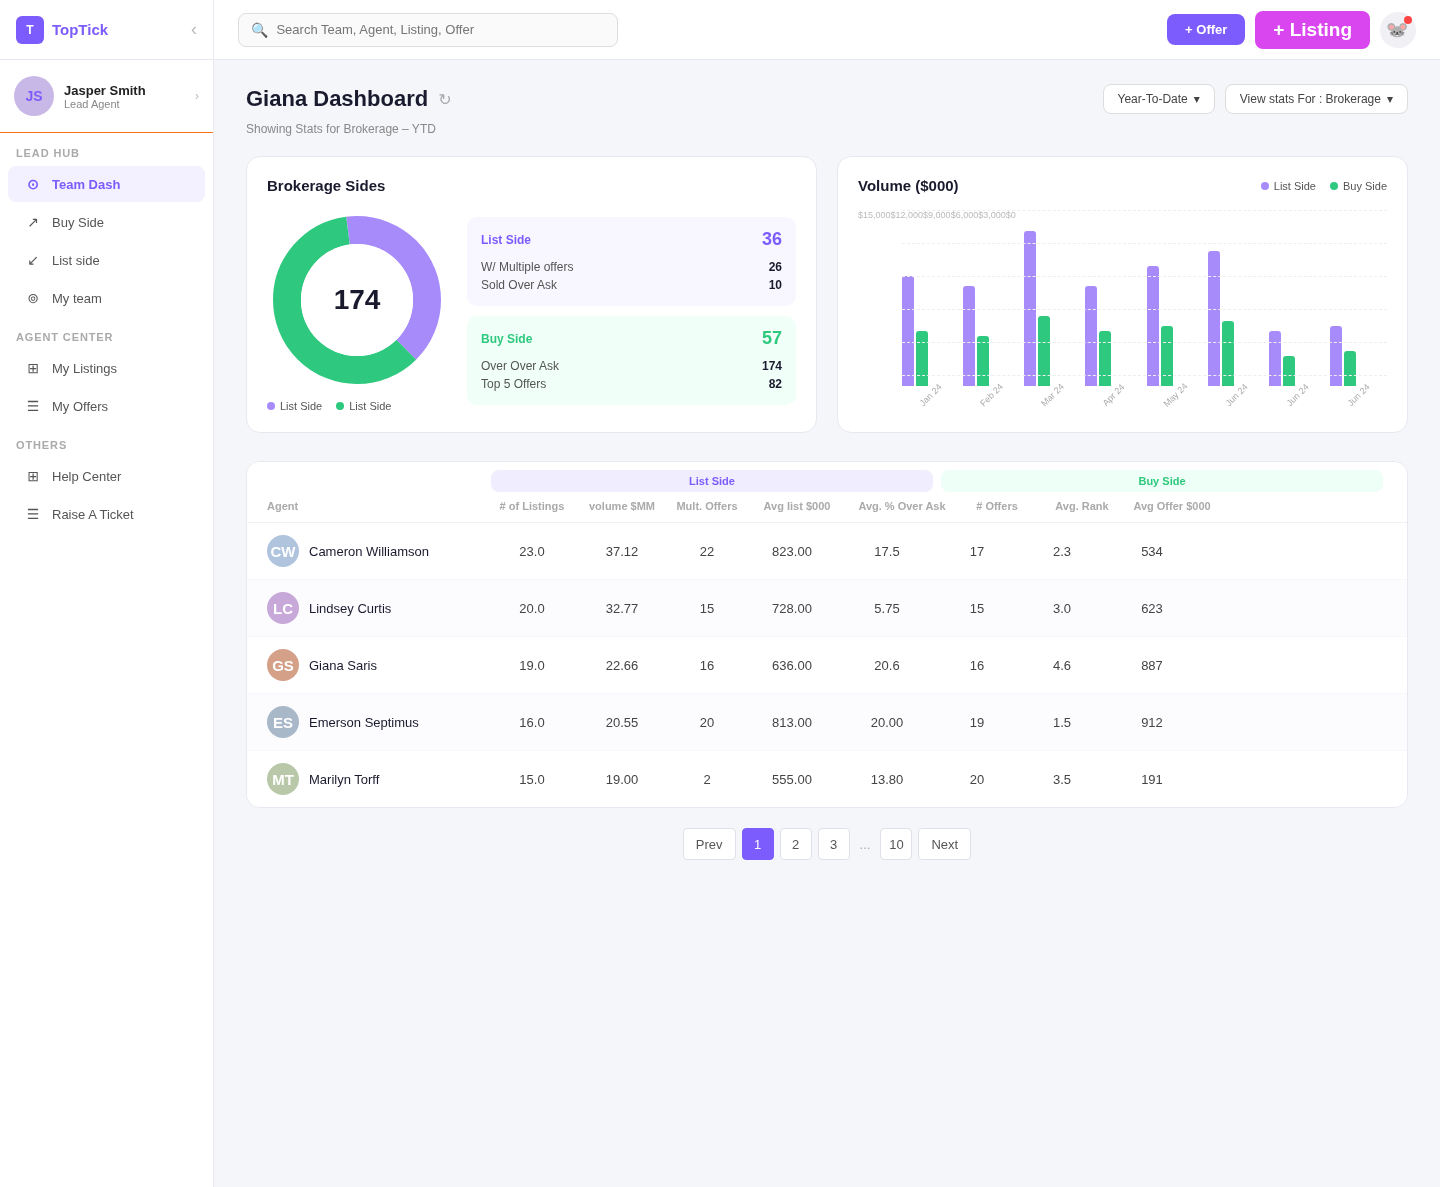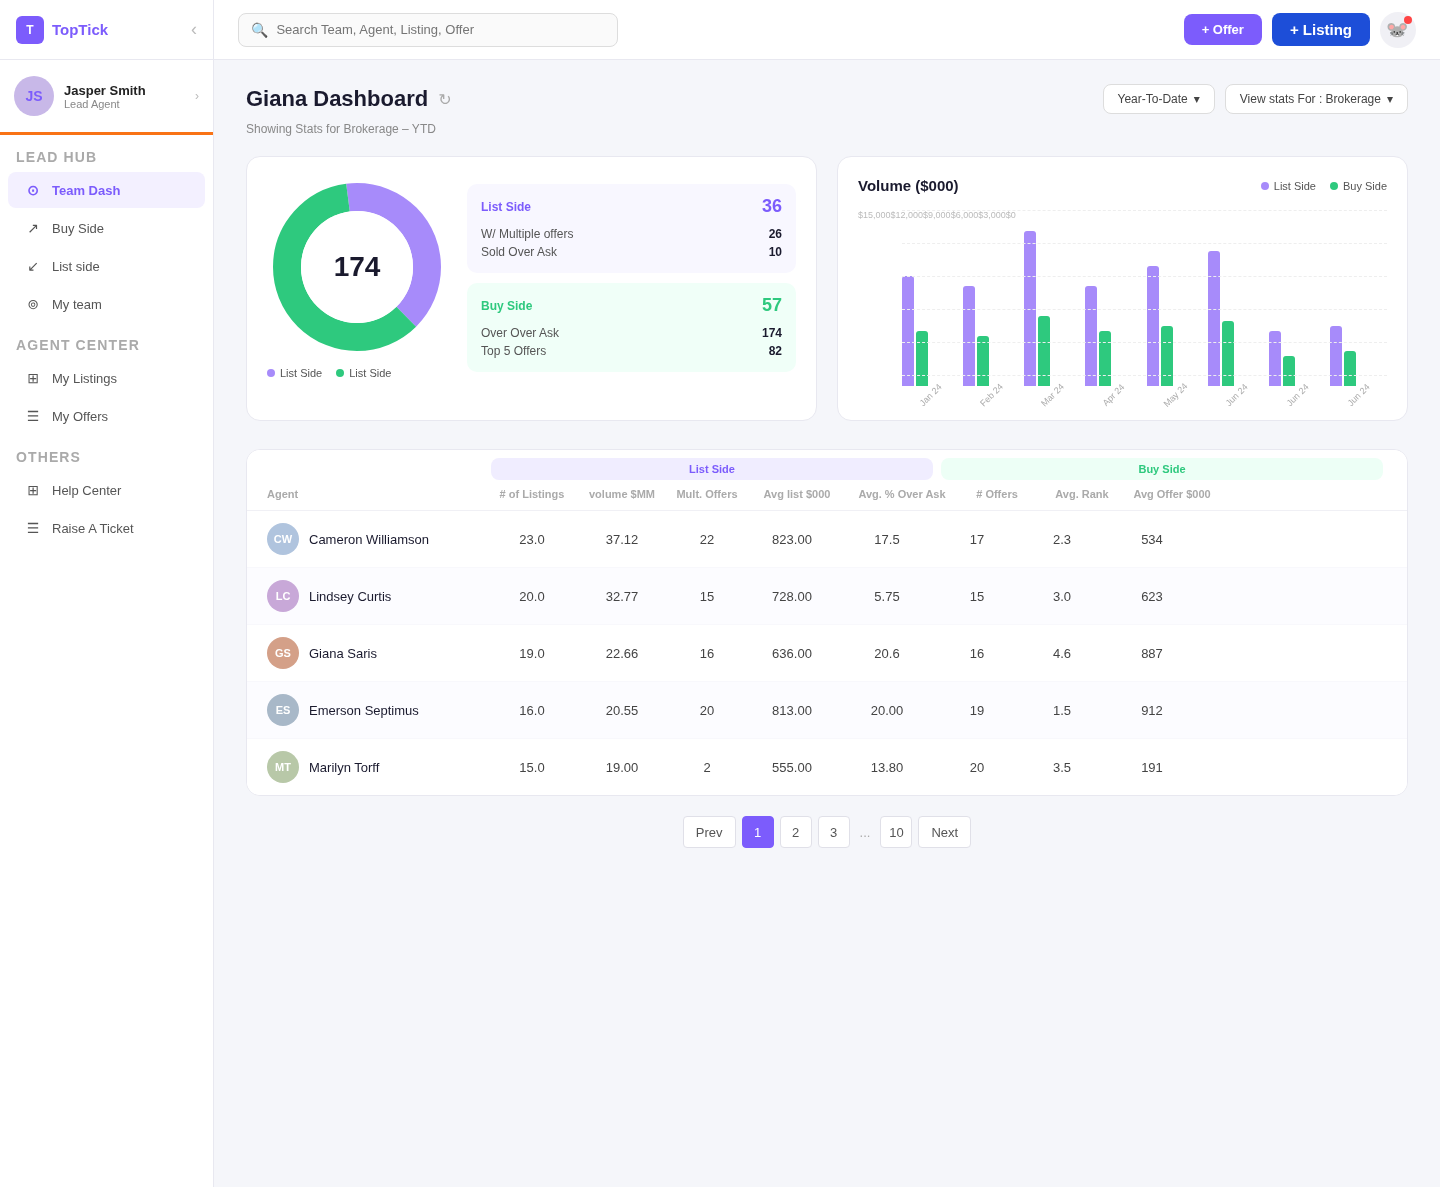--- a/index.html
+++ b/index.html
@@ -7,30 +7,30 @@
 
     
     #sidebar {
       width: 214px; min-width: 214px; background: #fff; border-right: 1px solid #e8e8f0;
       display: flex; flex-direction: column; height: 100vh; overflow-y: auto;
     }
     .logo-icon { width: 28px; height: 28px; background: #7c5cfc; border-radius: 6px; display: flex; align-items: center; justify-content: center; color: #fff; font-size: 12px; font-weight: 800; }
 
     .user-profile {
       display: flex; align-items: center; gap: 10px; padding: 16px 14px;
-      border-bottom: 3px solid #f97316; cursor: pointer;
+      border-bottom: 1px solid #f97316; cursor: pointer;
     }
     .avatar { width: 40px; height: 40px; border-radius: 50%; background: #c8b8e8; overflow: hidden; flex-shrink: 0; display: flex; align-items: center; justify-content: center; font-weight: 700; color: #7c5cfc; }
     .user-info { flex: 1; }
     .user-name { font-weight: 600; font-size: 13px; }
     .user-role { font-size: 11px; color: #888; }
     .chevron { color: #bbb; font-size: 12px; }
 
     .nav-section-label {
-      font-size: 14px; font-weight: 700; letter-spacing: 0.08em; color: #aaa;
+      font-size: 11px; font-weight: 700; letter-spacing: 0.08em; color: #aaa;
       padding: 14px 16px 6px; text-transform: uppercase;
     }
     .nav-item {
       display: flex; align-items: center; gap: 10px; padding: 9px 16px;
       cursor: pointer; border-radius: 8px; margin: 1px 8px; color: #555; font-size: 13px;
     }
     .nav-item.active { background: #f3f0ff; color: #7c5cfc; font-weight: 600; }
     .nav-icon { width: 18px; height: 18px; display: flex; align-items: center; justify-content: center; font-size: 14px; flex-shrink: 0; }
 
     
@@ -42,21 +42,21 @@
       display: flex; align-items: center; padding: 0 24px; gap: 16px;
     }
     .search-box {
       flex: 1; max-width: 380px; display: flex; align-items: center; gap: 8px;
       border: 1px solid #ddd; border-radius: 8px; padding: 8px 12px; background: #fafafa;
     }
     .search-input { border: none; background: transparent; outline: none; font-size: 13px; color: #555; width: 100%; }
     .search-icon { color: #aaa; font-size: 14px; }
     .header-actions { display: flex; align-items: center; gap: 10px; margin-left: auto; }
     .btn-offer { background: #7c5cfc; color: #fff; border: none; border-radius: 8px; padding: 8px 18px; font-size: 13px; font-weight: 600; cursor: pointer; display: flex; align-items: center; gap: 6px; }
-    .btn-listing { background: #1d4ed8; color: #fff; border: none; border-radius: 8px; padding: 8px 18px; font-size: 15px; font-weight: 600; cursor: pointer; display: flex; align-items: center; gap: 6px; }
+    .btn-listing { background: #d946ef; color: #fff; border: none; border-radius: 8px; padding: 8px 18px; font-size: 19px; font-weight: 600; cursor: pointer; display: flex; align-items: center; gap: 6px; }
     .notif-icon { width: 36px; height: 36px; border-radius: 50%; background: #f0f0f5; display: flex; align-items: center; justify-content: center; cursor: pointer; position: relative; font-size: 18px; }
     .notif-dot { width: 8px; height: 8px; background: #ff4444; border-radius: 50%; position: absolute; top: 4px; right: 4px; }
 
     
     #content { flex: 1; overflow-y: auto; padding: 24px 32px; }
 
     .page-header { display: flex; align-items: center; justify-content: space-between; margin-bottom: 8px; }
     .page-title { font-size: 22px; font-weight: 700; color: #1a1a2e; display: flex; align-items: center; gap: 10px; }
     .refresh-icon { color: #aaa; cursor: pointer; font-size: 16px; }
     .page-controls { display: flex; align-items: center; gap: 10px; }
@@ -100,21 +100,21 @@
     .bar.list { background: #a78bfa; }
     .bar.buy { background: #2ec97e; }
 
     
     .section-label { font-size: 11px; font-weight: 700; letter-spacing: 0.08em; color: #aaa; text-transform: uppercase; margin-bottom: 14px; }
     .perf-table { background: #fff; border-radius: 14px; border: 1px solid #e8e8f0; overflow: hidden; }
 
     .table-row-data { display: grid; grid-template-columns: 220px 90px 90px 80px 90px 100px 80px 90px 90px; padding: 12px 20px; border-bottom: 1px solid #f8f8fc; align-items: center; }
     .table-row-data:last-child { border-bottom: none; }
     .agent-cell { display: flex; align-items: center; gap: 10px; }
-    .agent-avatar { width: 32px; height: 32px; border-radius: 50%; background: #ddd; overflow: hidden; display: flex; align-items: center; justify-content: center; font-size: 11px; font-weight: 700; color: #fff; flex-shrink: 0; }
+    .agent-avatar { width: 32px; height: 32px; border-radius: 50%; background: #ddd; overflow: hidden; display: flex; align-items: center; justify-content: center; font-size: 15px; font-weight: 700; color: #fff; flex-shrink: 0; }
     .agent-name { font-size: 13px; font-weight: 500; color: #1a1a2e; }
     .cell { font-size: 13px; color: #444; text-align: center; }
 
     
     .pagination { display: flex; align-items: center; justify-content: center; gap: 6px; margin-top: 20px; }
     .page-btn { width: 32px; height: 32px; border-radius: 4px; border: 1px solid #e0e0e8; background: #fff; display: flex; align-items: center; justify-content: center; font-size: 13px; cursor: pointer; color: #555; }
     .page-btn.active { background: #7c5cfc; color: #fff; border-color: #7c5cfc; }
     .page-btn.text { width: auto; padding: 0 12px; }
     .page-dots { color: #aaa; font-size: 13px; display: flex; align-items: center; padding: 0 4px; }
   </style>
@@ -211,20 +211,21 @@
           <span>▾</span>
         </button>
       </div>
     </div>
 
     <div class="stats-subtitle">Showing Stats for Brokerage – YTD</div>
 
     <div class="cards-row">
 
       <div class="card">
+        <div class="brokerage-card-title">Brokerage Sides</div>
         <div class="brokerage-inner">
 
           <div>
             <div class="donut-container">
               <svg width="180" height="180" viewBox="0 0 180 180">
 
                 <circle cx="90" cy="90" r="70" fill="none" stroke="#a78bfa" stroke-width="28" stroke-dasharray="165 265" stroke-dashoffset="0" transform="rotate(-90 90 90)"></circle>
                 <circle cx="90" cy="90" r="70" fill="none" stroke="#2ec97e" stroke-width="28" stroke-dasharray="265 165" stroke-dashoffset="-165" transform="rotate(-90 90 90)"></circle>
                 <circle cx="90" cy="90" r="56" fill="white"></circle>
               </svg>

